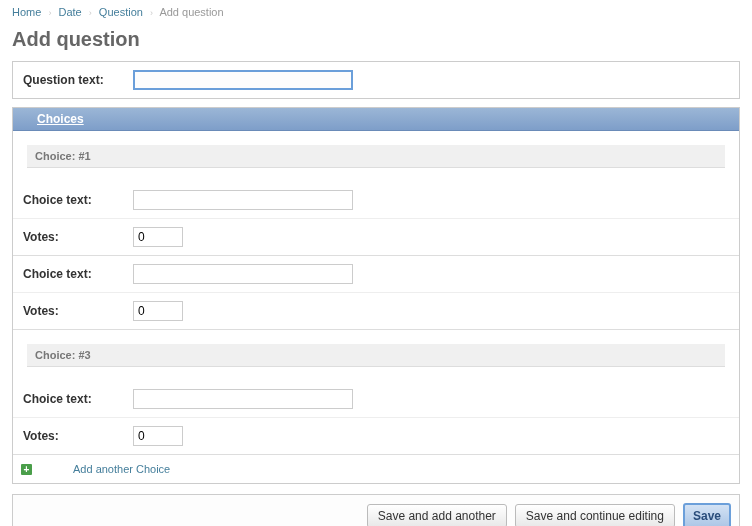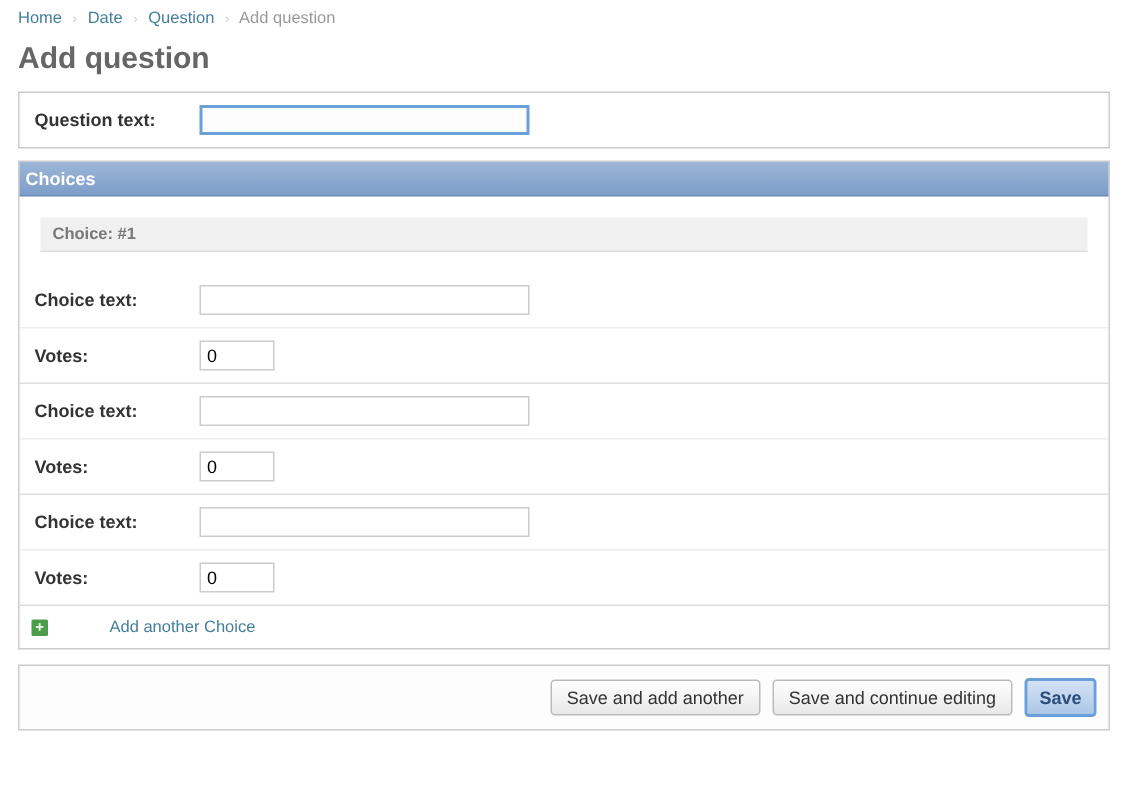--- a/index.html
+++ b/index.html
@@ -85,22 +85,23 @@
     border: 1px solid #ccc;
     margin-bottom: 10px;
   }
   .inline-group h2 {
     background: #79aec8;
     background: linear-gradient(to bottom, #9bb6d6, #7e9ec9);
     color: #fff;
     font-size: 12px;
     font-weight: bold;
     margin: 0;
-    padding: 4px 4px;
+    padding: 4px 24px;
     border-bottom: 1px solid #6a8bb8;
+    text-decoration: underline;
   }
   .inline-related {
     border-bottom: 1px solid #ddd;
   }
   .inline-related h3 {
     background: #f0f0f0;
     color: #777;
     font-size: 11px;
     font-weight: bold;
     margin: 14px;
@@ -199,20 +200,21 @@
         <label>Choice text:</label>
         <input type="text" class="text-input choice-text-input" value="" style="">
       </div>
       <div class="form-row">
         <label>Votes:</label>
         <input type="text" class="text-input votes-input" value="0" style="">
       </div>
     </div>
 
     <div class="inline-related">
+      <h3>Choice: #3</h3>
       <div class="form-row">
         <label>Choice text:</label>
         <input type="text" class="text-input choice-text-input" value="" style="">
       </div>
       <div class="form-row">
         <label>Votes:</label>
         <input type="text" class="text-input votes-input" value="0" style="">
       </div>
     </div>
 

